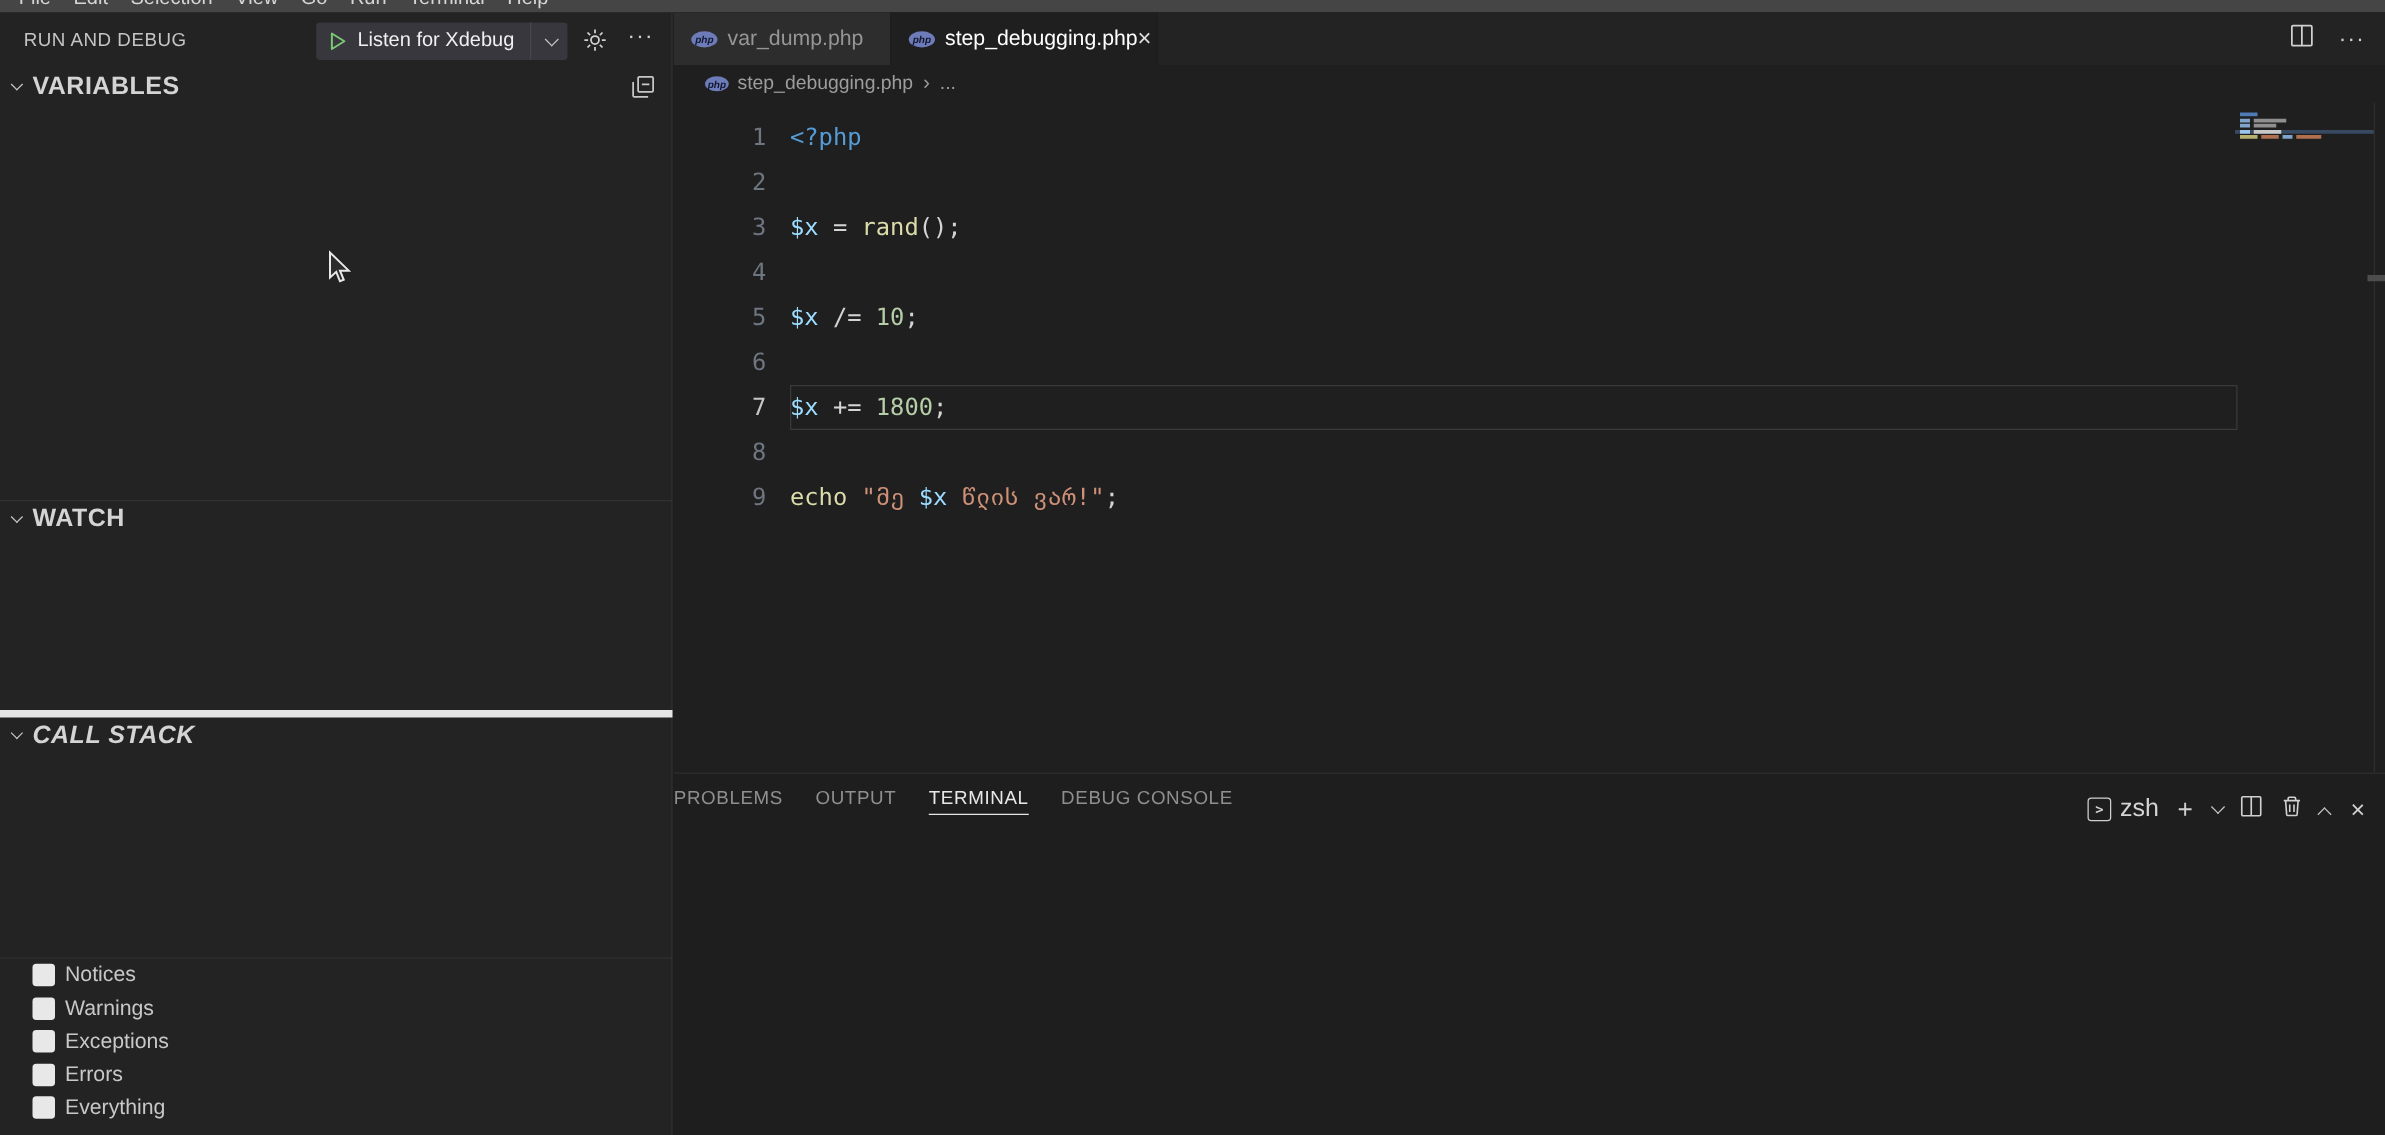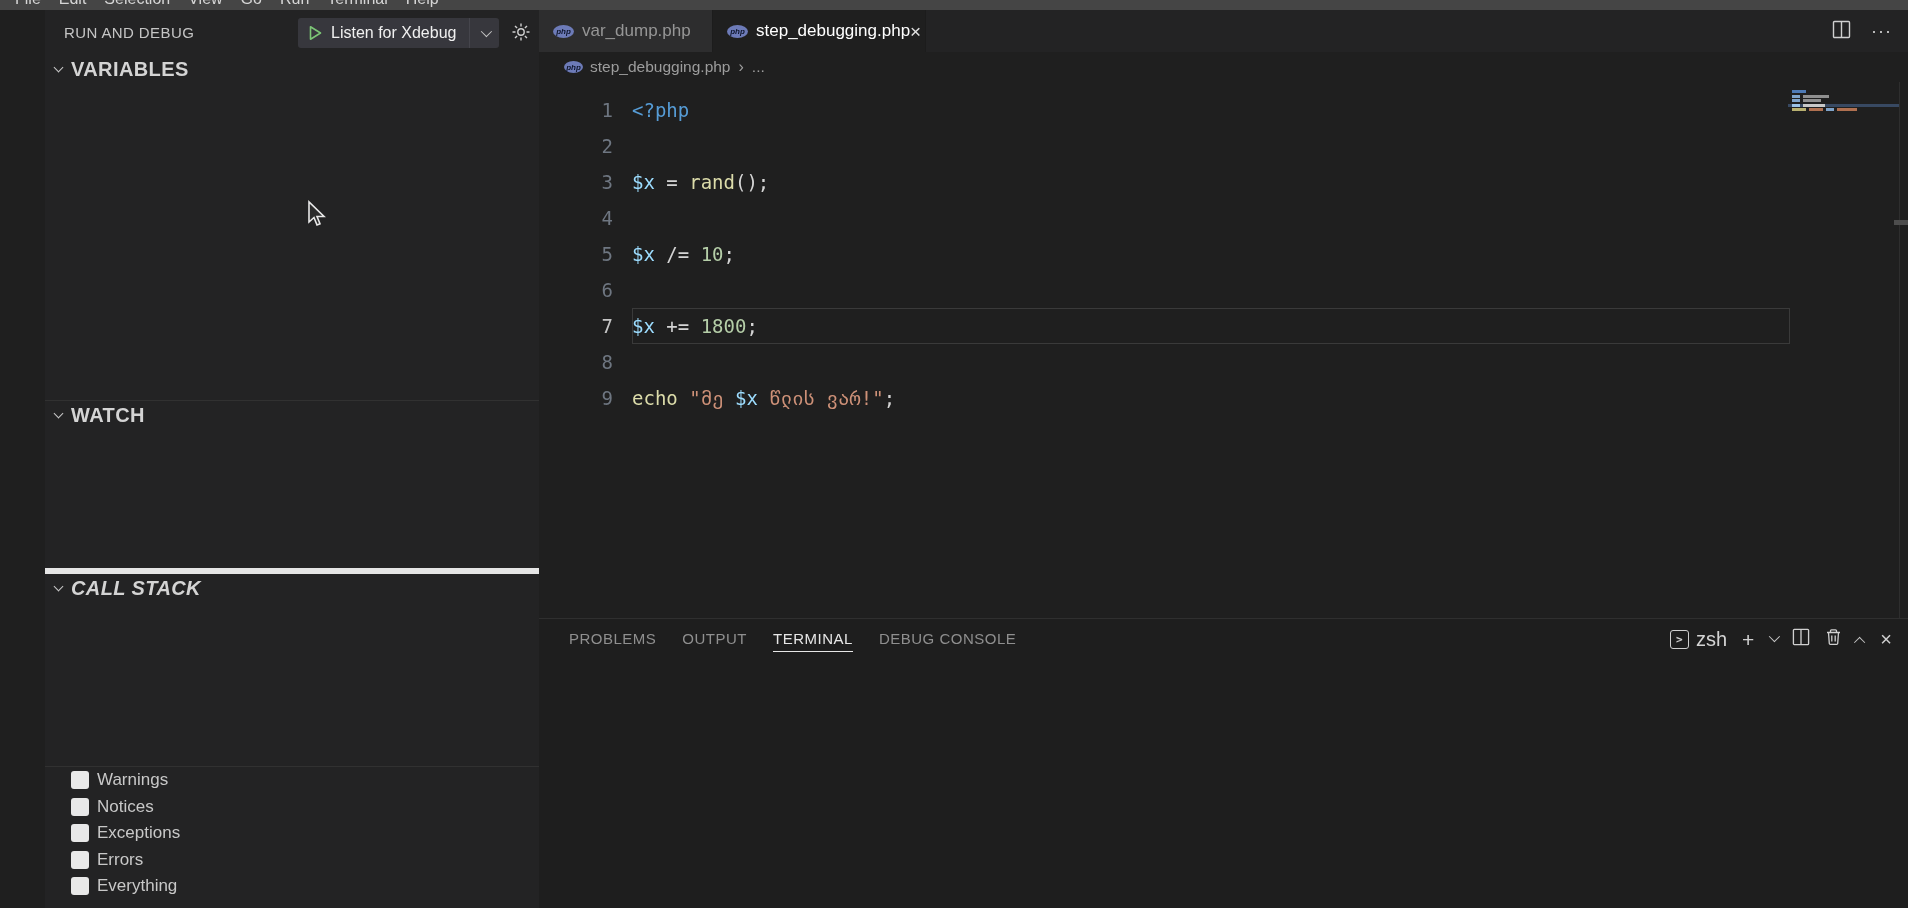--- a/index.html
+++ b/index.html
@@ -9,21 +9,21 @@
 
   
   .menubar { position:absolute; left:0; top:0; width:1908px; height:10px;
              background:#454545; overflow:hidden; }
   .menubar-inner { display:flex; transform:translateY(-13px); line-height:24px;
                    font-size:16px; color:#d6d6d6; padding-left:6px; }
   .menu-item { padding:0 9px; white-space:nowrap; }
 
   
   .sidebar { position:absolute; left:0; top:10px; width:538px; height:898px;
-             background:#232324; border-right:1px solid #303031; color:#cccccc;margin-left:45px; }
+             background:#232324; border-right:1px solid #303031; color:#cccccc; }
   .debug-toolbar { position:relative; height:45px; }
   .sidebar-title { position:absolute; left:19px; top:14px; font-size:15px;
                    letter-spacing:.4px; color:#c5c5c5; }
   .launch-control { position:absolute; left:253px; top:8px; width:201px; height:30px;
                     background:#37373d; border-radius:3px; display:flex; align-items:center; }
   .launch-play { margin:0 8px 0 10px; display:flex; }
   .launch-label { color:#f0f0f0; font-size:16px; flex:1; white-space:nowrap; }
   .launch-chevron { width:30px; height:100%; display:flex; align-items:center;
                     justify-content:center; border-left:1px solid #45454c; }
   .chev { width:8px; height:8px; border-right:1.5px solid #c5c5c5;
@@ -92,21 +92,21 @@
   .mm-row { height:3px; margin-bottom:1.5px; display:flex; gap:3px; }
   .mm-seg { height:3px; }
   .mm-highlight { position:relative; background:rgba(86,125,180,.45); width:112px; }
   .edge-line { position:absolute; left:1360px; top:0; width:1px; height:536px; background:#2e2e2e; }
   .overview-marker { position:absolute; left:1355px; top:138px; width:14px; height:5px;
                      background:#4d4d4d; }
 
   
   .panel { position:absolute; left:0; top:608px; width:100%; height:300px;
            background:#1e1e1e; border-top:1px solid #2f2f2f; }
-  .panel-header { display:flex; align-items:center; height:40px; padding-left:30px; }
+  .panel-header { display:flex; align-items:flex-end; height:40px; }
   .panel-tab { font-size:15px; letter-spacing:.5px; color:#8f8f8f; margin-right:26px;
                height:40px; line-height:40px; position:relative; white-space:nowrap; }
   .panel-tab.active { color:#e7e7e7; }
   .panel-tab.active::after { content:""; position:absolute; left:0; right:0; bottom:7px;
                              height:1.5px; background:#e7e7e7; }
   .panel-actions { margin-left:auto; display:flex; align-items:center; gap:15px;
                    padding-right:16px; color:#d0d0d0; }
   .shell-chip { display:flex; align-items:center; gap:7px; }
   .term-box-icon { width:19px; height:19px; border:1.4px solid #d0d0d0; border-radius:3px;
                    display:flex; align-items:center; justify-content:center; }
@@ -195,25 +195,25 @@
     <section class="section sec-callstack">
       <div class="sec-header">
         <span class="sec-chevron"></span>
         <span class="sec-label">CALL STACK</span>
       </div>
     </section>
 
     <section class="section sec-breakpoints">
       <div class="bp-row">
         <span class="bp-check"></span>
+        <span class="bp-label">Notices</span>
+      </div>
+      <div class="bp-row">
+        <span class="bp-check"></span>
         <span class="bp-label">Warnings</span>
-      </div>
-      <div class="bp-row">
-        <span class="bp-check"></span>
-        <span class="bp-label">Notices</span>
       </div>
       <div class="bp-row">
         <span class="bp-check"></span>
         <span class="bp-label">Exceptions</span>
       </div>
       <div class="bp-row">
         <span class="bp-check"></span>
         <span class="bp-label">Errors</span>
       </div>
       <div class="bp-row">

